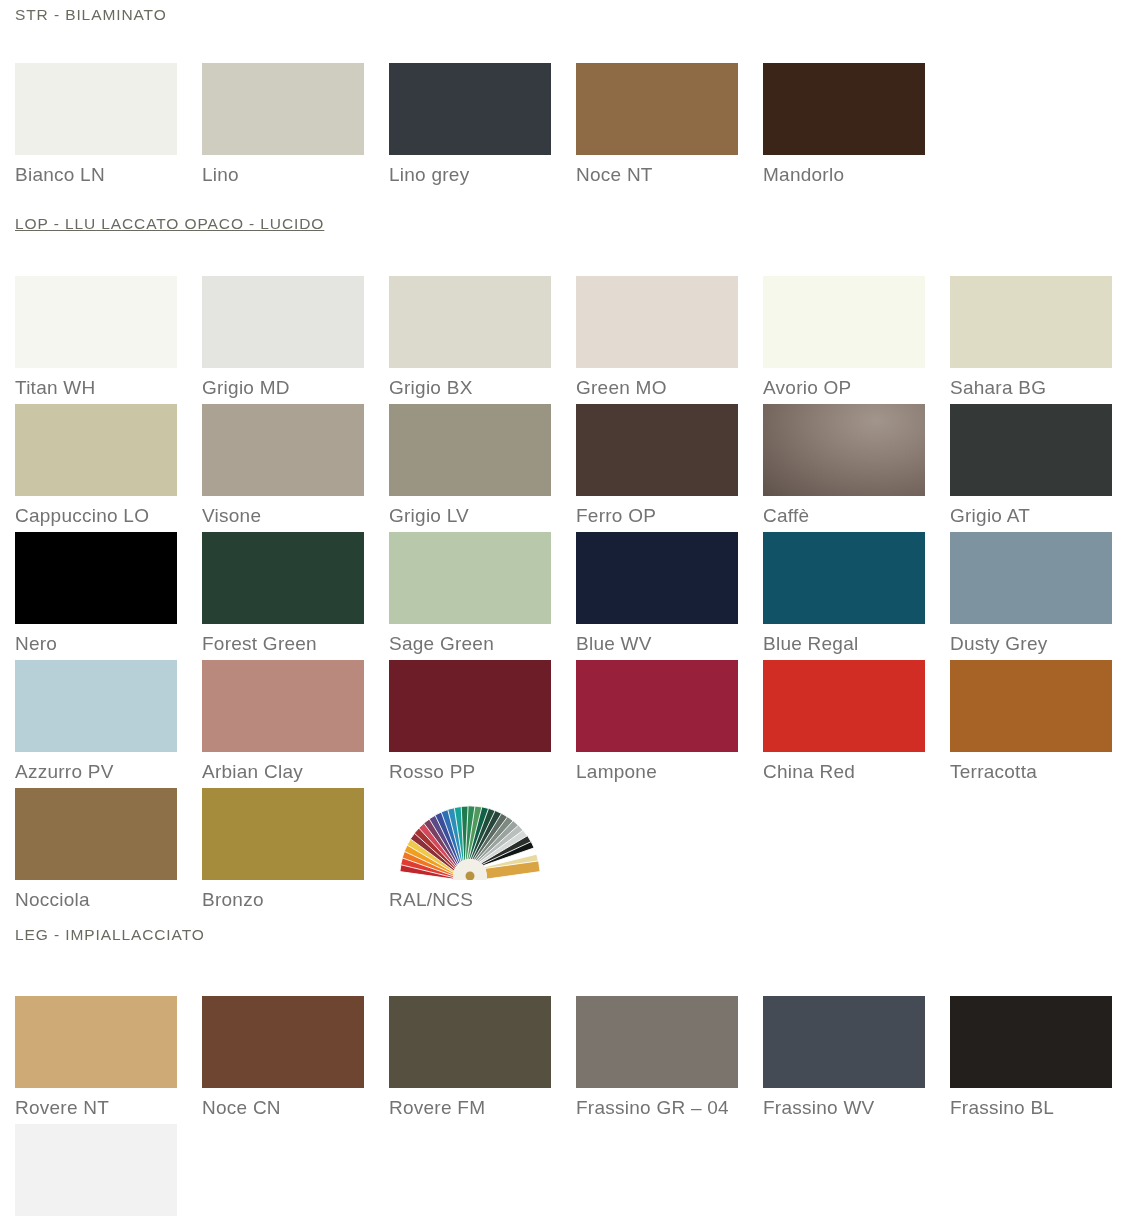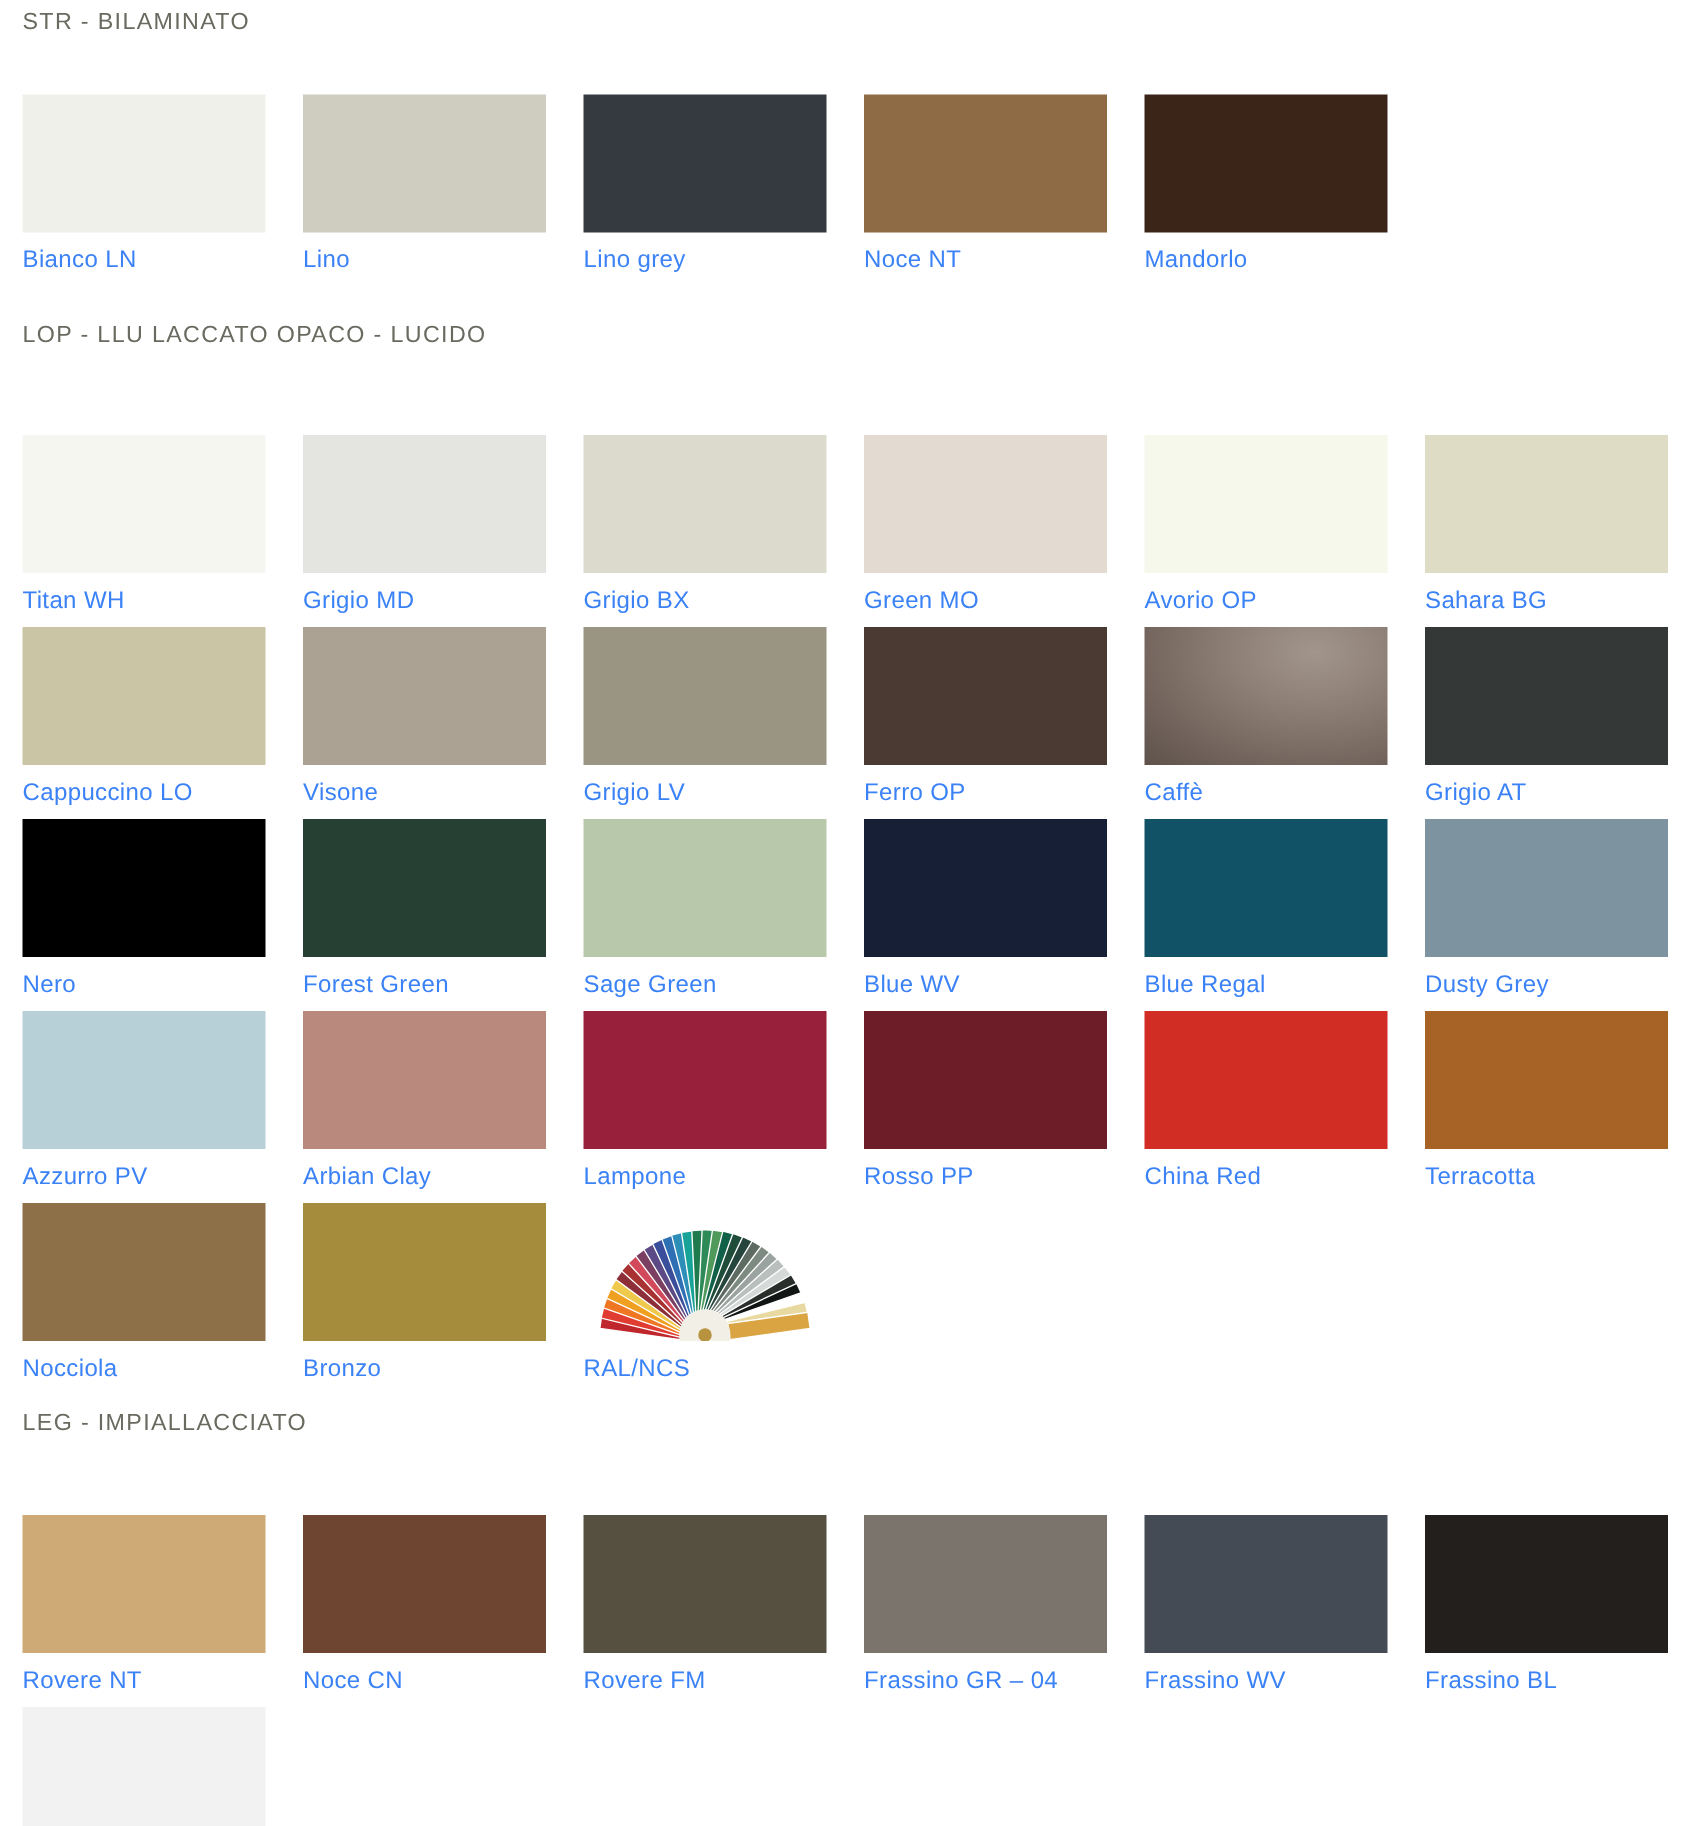--- a/index.html
+++ b/index.html
@@ -40,22 +40,22 @@
   }
   .swatch-chip {
     width: 162px;
     height: 92px;
     display: block;
     position: relative;
     overflow: hidden;
     background-repeat: no-repeat;
   }
   .swatch-label {
-    font-size: 16px;
-    color: #3b82f6;
+    font-size: 19px;
+    color: #737373;
     letter-spacing: 0.25px;
     margin-top: 10px;
     white-space: nowrap;
     line-height: 1.1;
   }
 
   
   .tex-linen {
     background-image:
       repeating-linear-gradient(90deg, rgba(255,255,255,.55) 0px, rgba(255,255,255,.0) 1px, rgba(120,115,100,.22) 2px, rgba(255,255,255,.40) 3px),
@@ -107,21 +107,21 @@
             <div class="swatch-chip tex-wood" style="background: rgb(142, 107, 69);"></div>
             <div class="swatch-label">Noce NT</div>
           </div>
           <div class="swatch-cell">
             <div class="swatch-chip tex-wood" style="background: rgb(59, 36, 24);"></div>
             <div class="swatch-label">Mandorlo</div>
           </div>
         </div>
       </div>
       <div class="section" style="padding-top: 24px;">
-        <div class="section-title" style="margin-bottom: 57px;">LOP - LLU LACCATO OPACO - LUCIDO</div>
+        <div class="section-title" style="margin-bottom: 43px; text-decoration: underline;">LOP - LLU LACCATO OPACO - LUCIDO</div>
         <div class="swatch-grid" style="grid-template-columns: repeat(6, 187px);">
           <div class="swatch-cell">
             <div class="swatch-chip" style="background: rgb(246, 246, 241);"></div>
             <div class="swatch-label">Titan WH</div>
           </div>
           <div class="swatch-cell">
             <div class="swatch-chip" style="background: rgb(228, 228, 225);"></div>
             <div class="swatch-label">Grigio MD</div>
           </div>
           <div class="swatch-cell">
@@ -190,26 +190,26 @@
           </div>
           <div class="swatch-cell">
             <div class="swatch-chip" style="background: rgb(183, 207, 215);"></div>
             <div class="swatch-label">Azzurro PV</div>
           </div>
           <div class="swatch-cell">
             <div class="swatch-chip" style="background: rgb(185, 137, 125);"></div>
             <div class="swatch-label">Arbian Clay</div>
           </div>
           <div class="swatch-cell">
+            <div class="swatch-chip" style="background: rgb(108, 29, 39);"></div>
+            <div class="swatch-label">Rosso PP</div>
+          </div>
+          <div class="swatch-cell">
             <div class="swatch-chip" style="background: rgb(153, 32, 58);"></div>
             <div class="swatch-label">Lampone</div>
-          </div>
-          <div class="swatch-cell">
-            <div class="swatch-chip" style="background: rgb(108, 29, 39);"></div>
-            <div class="swatch-label">Rosso PP</div>
           </div>
           <div class="swatch-cell">
             <div class="swatch-chip" style="background: rgb(210, 45, 37);"></div>
             <div class="swatch-label">China Red</div>
           </div>
           <div class="swatch-cell">
             <div class="swatch-chip" style="background: rgb(167, 98, 38);"></div>
             <div class="swatch-label">Terracotta</div>
           </div>
           <div class="swatch-cell">

